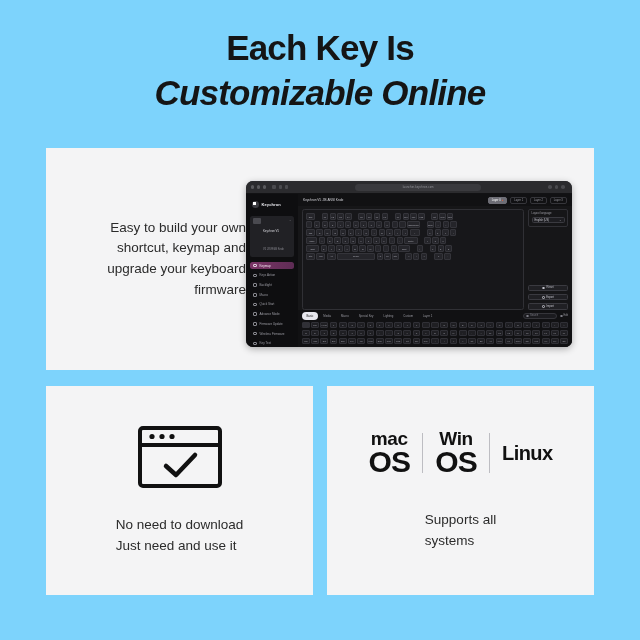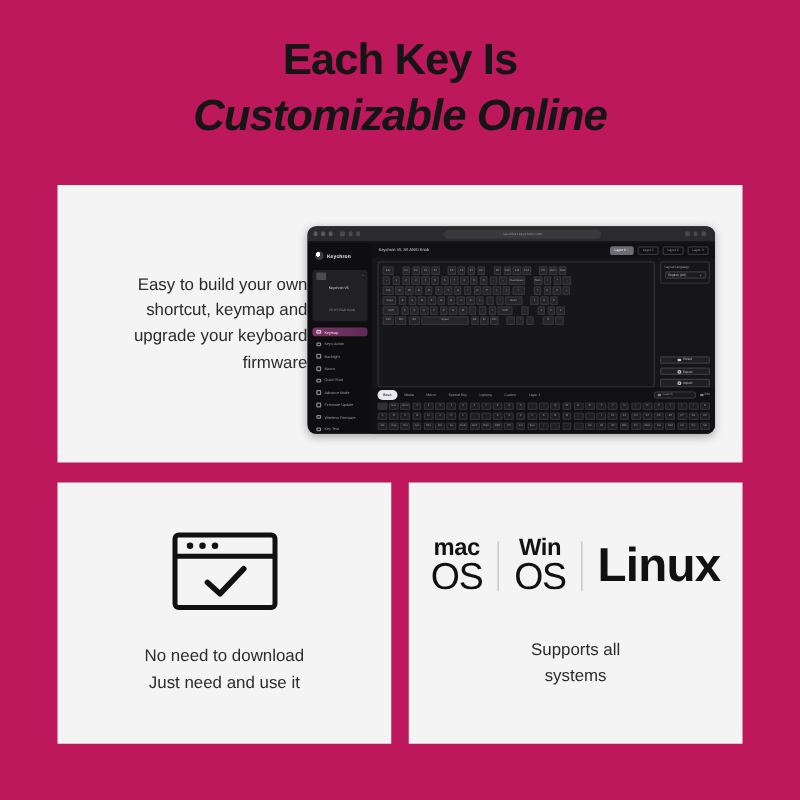--- a/index.html
+++ b/index.html
@@ -2,21 +2,21 @@
 <html><head>
 <meta charset="utf-8">
 <style>
   * { box-sizing: border-box; margin: 0; padding: 0; }
   html, body {
     width: 640px; height: 640px;
     background: #ffffff;
     font-family: "Liberation Sans", sans-serif;
     overflow: hidden;
   }
-  .page { position: relative; width: 640px; height: 640px; background:#be185d; }
+  .page { position: relative; width: 640px; height: 640px; background:#7dd3fc; }
 
   
   .heading {
     position: absolute; left: 0; top: 26px; width: 640px;
     text-align: center;
     font-size: 35px; line-height: 1.28;
     font-weight: 700; letter-spacing: -0.8px;
     color: #151515;
   }
   .heading .l2 { display:block;font-style:italic; }
@@ -176,28 +176,28 @@
   .card {
     position: absolute; top: 386px; height: 209px;
     background: #f4f4f5;
     display:flex; flex-direction:column; align-items:center; justify-content:center;
   }
   .card-left  { left: 46px;  width: 267px; }
   .card-right { left: 327px; width: 267px; }
 
   .win-icon { width: 86px; height: 64px; margin-bottom: 26px; }
   .card-text {
-    text-align:center; font-size:13.5px; line-height:1.5; color:#2b2b2b;
+    text-align:left; font-size:13.5px; line-height:1.5; color:#2b2b2b;
   }
 
   .os-row { display:flex; align-items:center; gap:12px; margin-bottom: 34px; }
   .os-stack { display:flex; flex-direction:column; align-items:center; line-height:.94; }
   .os-small { font-size:19px; font-weight:700; color:#111; letter-spacing:-.4px;}
-  .os-big   { font-size:30px; font-weight:400; color:#111; letter-spacing:-1px;}
-  .os-linux { font-size:38px; font-weight:700; color:#111; letter-spacing:-.6px;}
+  .os-big   { font-size:30px; font-weight:700; color:#111; letter-spacing:-1px;}
+  .os-linux { font-size:20px; font-weight:700; color:#111; letter-spacing:-.6px;}
   .os-div { width:1.4px; height:40px; background:#bdbdc2; }
 </style>
 </head>
 <body>
 
 <div class="page">
 
   <div class="heading">
     <span>Each Key Is</span>
     <span class="l2">Customizable Online</span>

